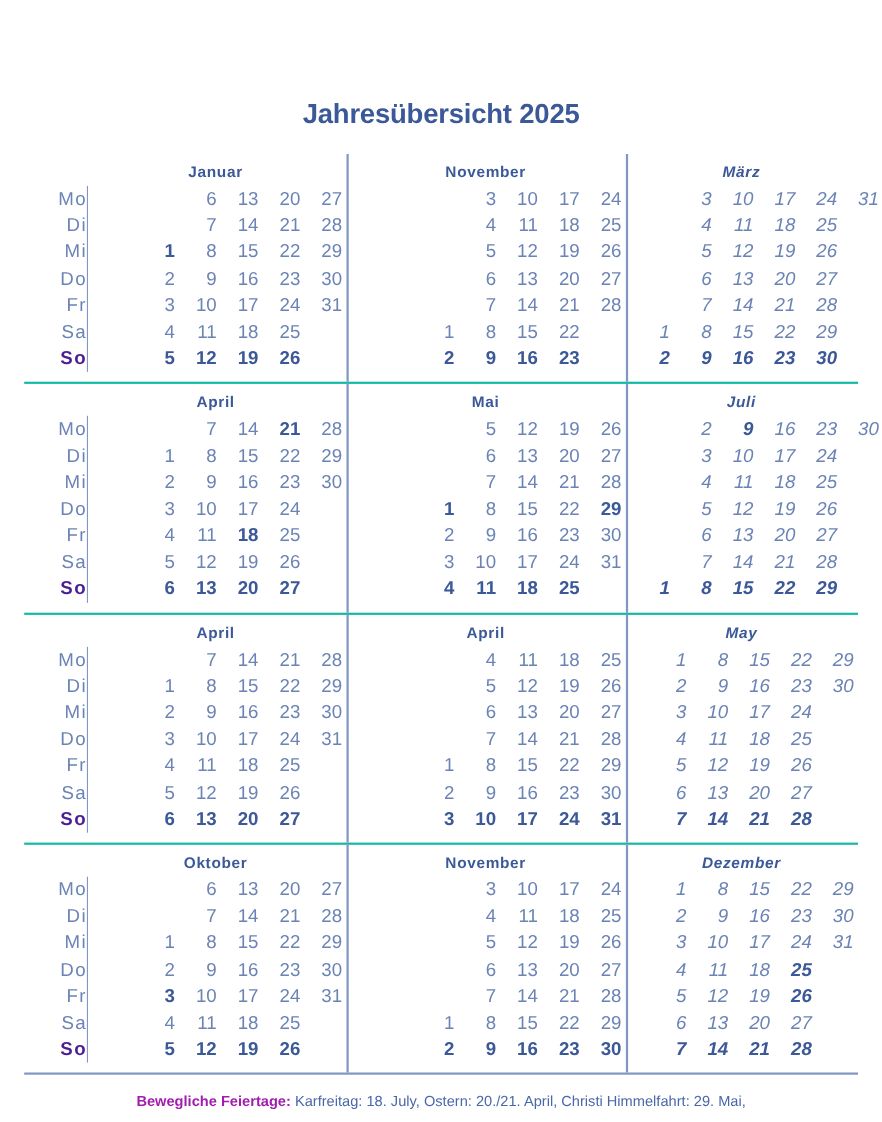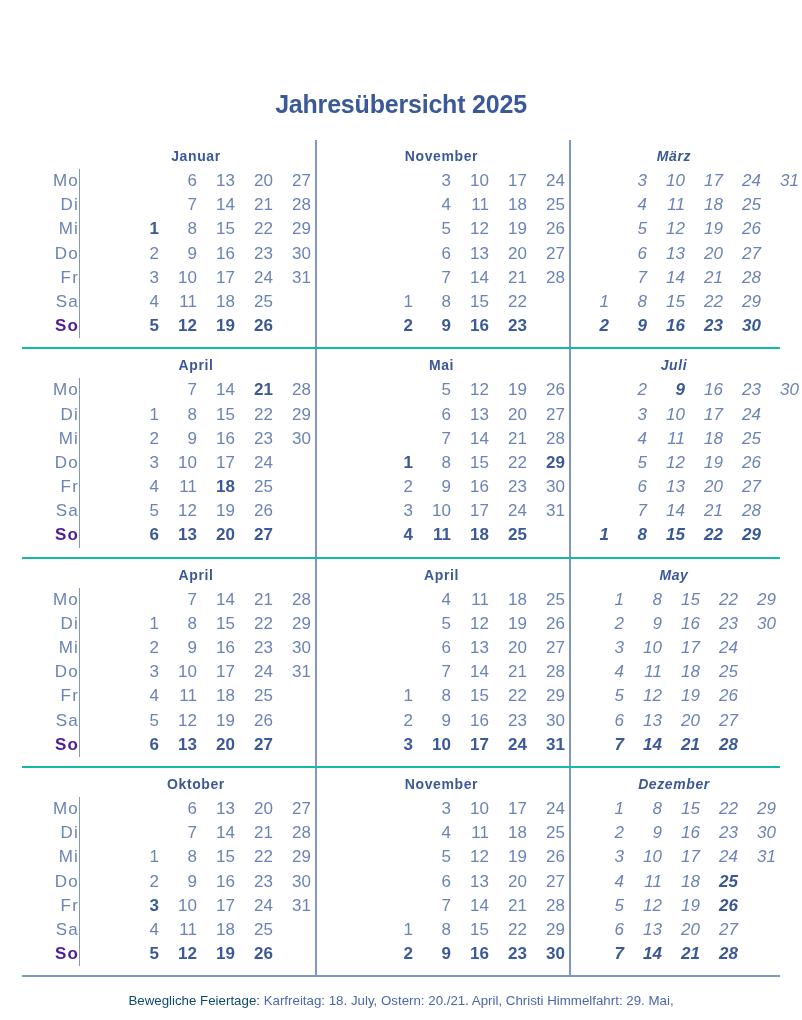--- a/index.html
+++ b/index.html
@@ -107,22 +107,22 @@
   }
 
   .footer {
     margin-top: 14px;
     text-align: center;
     font-size: 13.3px;
     color: #4a68a8;
     line-height: 20px;
   }
   .footer b {
-    color: #0c4a6e;
-    font-weight: normal;
+    color: #a21caf;
+    font-weight: bold;
   }
 </style>
 </head>
 <body>
 
 <div class="page">
 
   <div class="title">Jahresübersicht 2025</div>
 
   <div class="grid">

